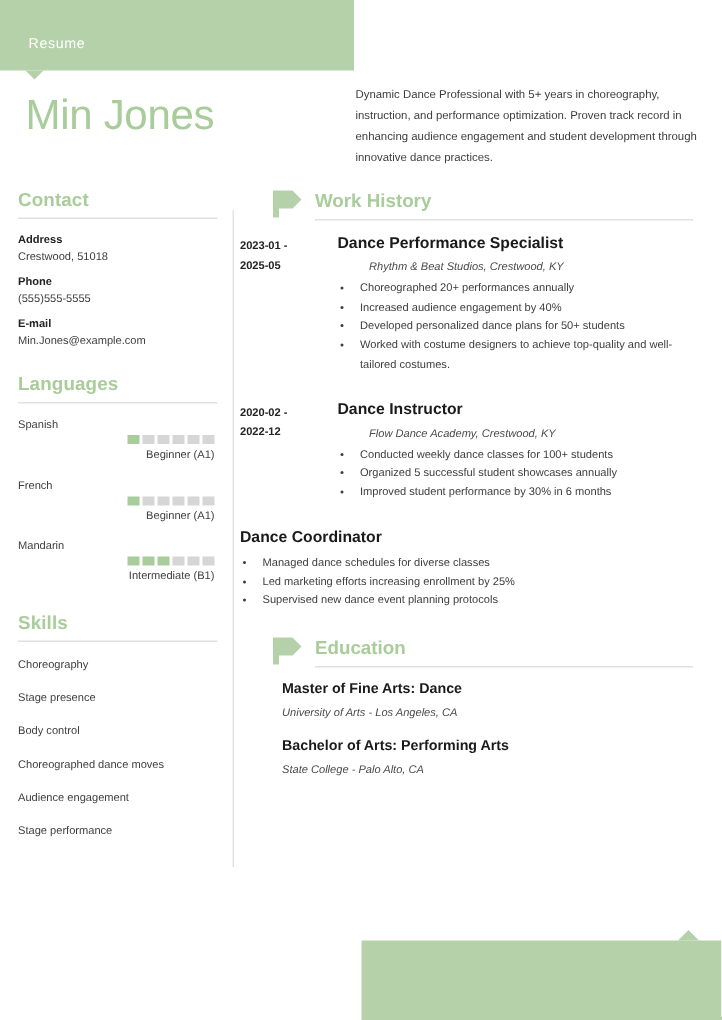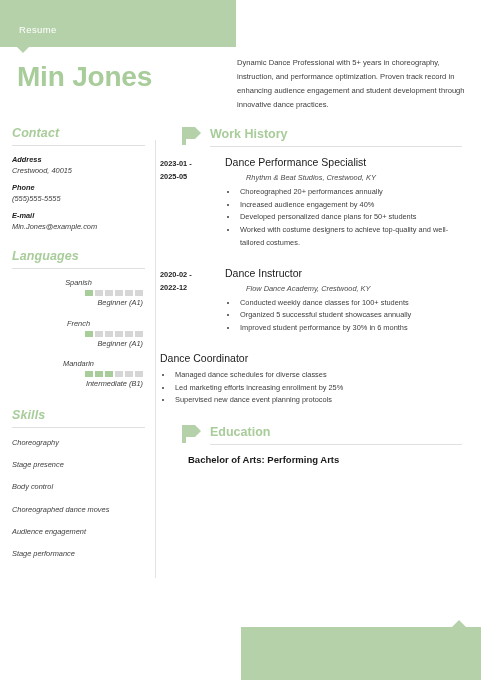--- a/index.html
+++ b/index.html
@@ -42,21 +42,21 @@
     font-size: 9.5px;
     color: #ffffff;
     letter-spacing: 0.4px;
   }
 
   .name {
     position: absolute;
     left: 17px;
     top: 61px;
     font-size: 28px;
-    font-weight: bold;
+    font-weight: normal;
     color: #a8cc9a;
     letter-spacing: -0.2px;
   }
 
   .summary {
     position: absolute;
     left: 237px;
     top: 56px;
     width: 228px;
     font-size: 7.6px;
@@ -74,21 +74,21 @@
     background: #e3e3e3;
   }
 
   
   .left-col {
     position: absolute;
     left: 10px;
     top: 126px;
     width: 135px;
   }
-  .side-section { margin-bottom: 18px; font-style: italic; }
+  .side-section { margin-bottom: 18px; }
   .side-heading {
     font-size: 12.5px;
     font-weight: bold;
     color: #a8cc9a;
     margin: 0 0 5px 2px;
     letter-spacing: 0.1px;
   }
   .side-rule {
     height: 1px;
     background: #e0e0e0;
@@ -104,21 +104,20 @@
     font-size: 7.4px;
     color: #3d3d3d;
     margin: 0 0 8px 2px;
   }
 
   .lang-row { margin-bottom: 10px; }
   .lang-name {
     font-size: 7.4px;
     color: #3d3d3d;
     margin: 0 0 3px 2px;
-    text-align: center;
   }
   .lang-bar {
     display: flex;
     gap: 2px;
     justify-content: flex-end;
     margin-right: 2px;
   }
   .lang-seg {
     width: 8px;
     height: 6px;
@@ -186,21 +185,21 @@
     flex: 0 0 65px;
     font-size: 7.4px;
     font-weight: bold;
     color: #222222;
     line-height: 1.75;
     padding-top: 2px;
   }
   .job-body { flex: 1; }
   .job-title {
     font-size: 10.5px;
-    font-weight: normal;
+    font-weight: bold;
     color: #1a1a1a;
     margin: 0 0 5px 0;
   }
   .job-org {
     font-size: 7.4px;
     font-style: italic;
     color: #4a4a4a;
     margin: 0 0 4px 0;
     padding-left: 21px;
   }
@@ -261,21 +260,21 @@
 
 <div class="col-divider"></div>
 
 <div class="left-col">
 
   <div class="side-section">
     <div class="side-heading">Contact</div>
     <div class="side-rule"></div>
     <div id="contact-list">
         <div class="contact-label">Address</div>
-        <div class="contact-value">Crestwood, 40015</div>
+        <div class="contact-value">Crestwood, 51018</div>
         <div class="contact-label">Phone</div>
         <div class="contact-value">(555)555-5555</div>
         <div class="contact-label">E-mail</div>
         <div class="contact-value">Min.Jones@example.com</div>
       </div>
   </div>
 
   <div class="side-section">
     <div class="side-heading">Languages</div>
     <div class="side-rule"></div>
@@ -385,20 +384,25 @@
   <div class="main-section-head" style="margin-top:4px;">
     <svg class="flag" viewBox="0 0 20 20">
       <path d="M0 1 H13 L19 7 L13 13 H4 V19 H0 Z" fill="#b5d1aa"></path>
     </svg>
     <div class="main-heading">Education</div>
     <div class="main-rule"></div>
   </div>
 
   <div id="education-list">
       <div class="edu-item">
+        <div class="edu-degree">Master of Fine Arts: Dance</div>
+        <div class="edu-school">University of Arts - Los Angeles, CA</div>
+      </div>
+      <div class="edu-item">
         <div class="edu-degree">Bachelor of Arts: Performing Arts</div>
+        <div class="edu-school">State College - Palo Alto, CA</div>
       </div>
     </div>
 
 </div>
 
 <div class="footer-band"></div>
 <div class="footer-notch"></div>
 
 </body></html>

